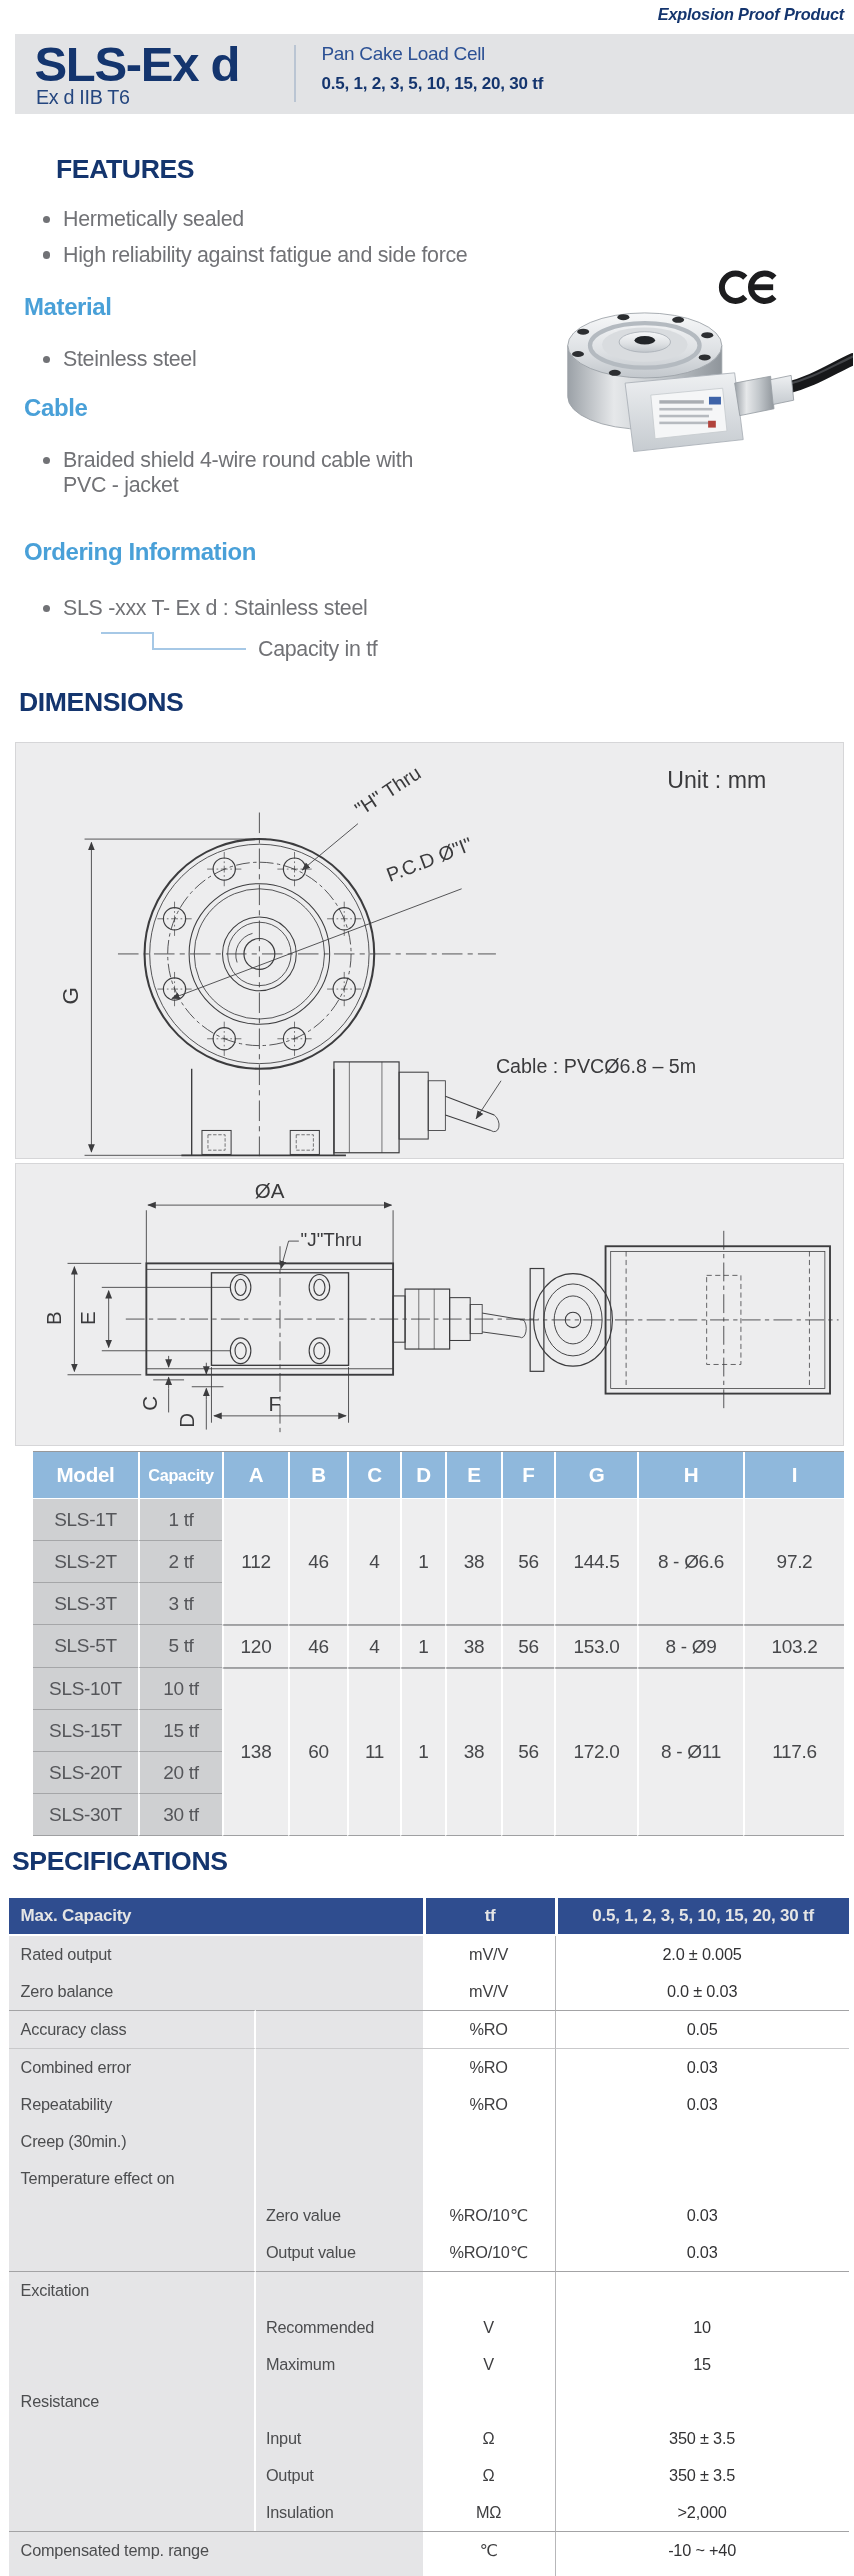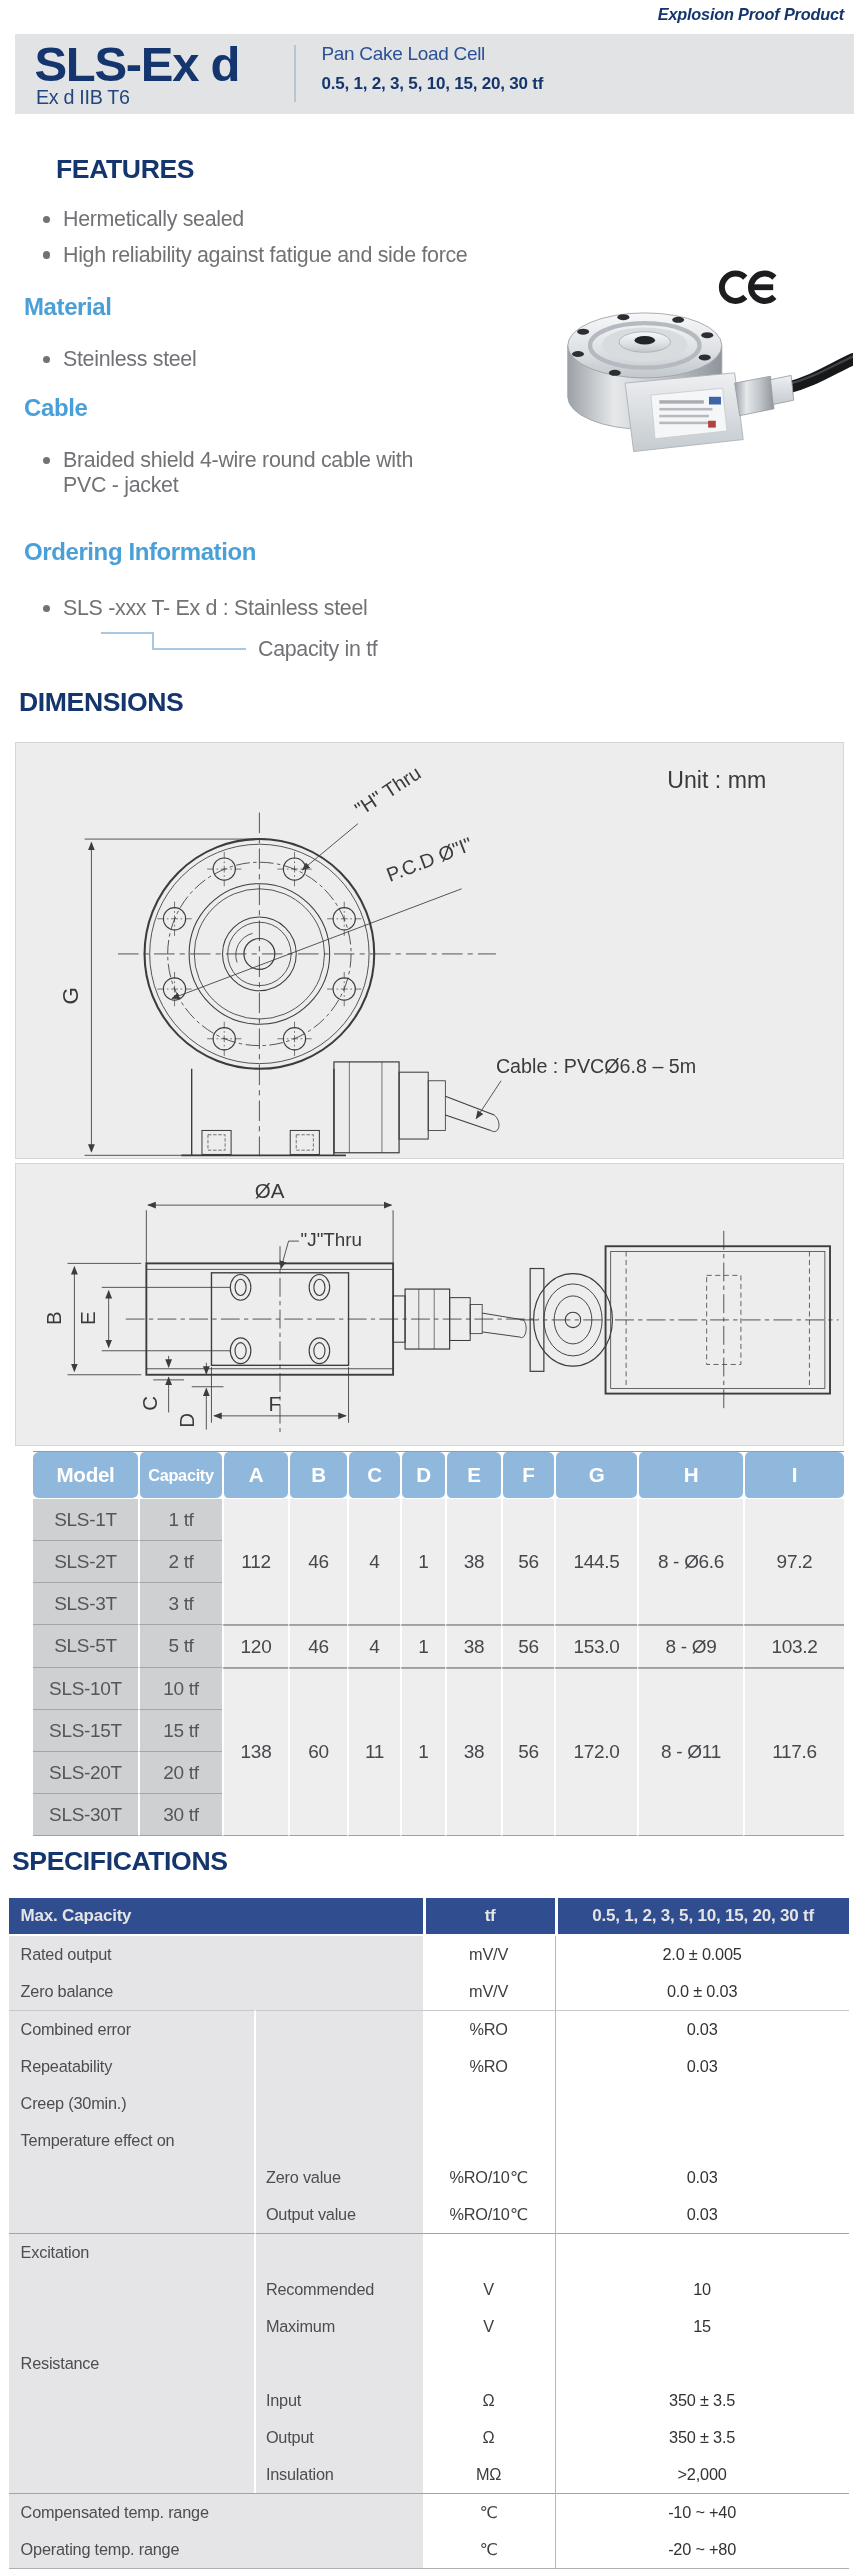--- a/index.html
+++ b/index.html
@@ -29,21 +29,21 @@
   .draw-box{background:#ededee;border:0.9px solid #d6d6d8;}
   svg text{fill:#3a3a3c;}
   .dline{stroke:#3c3c3e;fill:none;}
   
   table{border-collapse:separate;border-spacing:0;table-layout:fixed;}
   .dims-table{width:811px;border-top:1.7px solid #97989a;}
   .dims-table th{height:44px;background:#8fb8dc;color:#ffffff;font-weight:bold;font-size:20.6px;letter-spacing:-0.3px;}
   .dims-table th.small{font-size:16.3px;}
   .dims-table th,.dims-table td{border-left:2.6px solid #ffffff;}
   .dims-table th:first-child,.dims-table td.first{border-left:none;}
-  .dims-table th{border-bottom:1.7px solid #ffffff;border-radius:6px;}
+  .dims-table th{border-bottom:1.7px solid #ffffff;}
   .dims-table td{height:39px;text-align:center;vertical-align:middle;}
   .dims-table td.mc{background:#cfd0d2;color:#55565a;font-size:19px;border-bottom:0.9px solid #a5a6a8;letter-spacing:-0.3px;}
   .dims-table tr:last-child td.mc{border-bottom:1.7px solid #9fa0a2;}
   .dims-table td.data{background:#eeeeef;color:#46474a;font-size:19px;border-bottom:1.7px solid #9fa0a2;letter-spacing:-0.3px;}
   .dims-table td.gsep{border-top:0.9px solid #a5a6a8;margin-top:11px;}
   
   .spec-table{width:840px;}
   .spec-table th{height:34px;background:#2f4d8f;color:#e5e5e5;font-size:17px;font-weight:bold;border-bottom:2.6px solid #ffffff;border-left:3.4px solid #ffffff;letter-spacing:-0.2px;}
   .spec-table th:first-child{border-left:none;text-align:left;padding-left:12px;}
   .spec-table td{height:35px;vertical-align:middle;font-size:16.3px;letter-spacing:-0.2px;}
@@ -431,20 +431,26 @@
   <tr>
     <td class="lab" colspan="2">Rated output</td>
     <td class="unit">mV/V</td>
     <td class="val">2.0 ± 0.005</td>
   </tr>
   <tr>
     <td class="lab" colspan="2">Zero balance</td>
     <td class="unit">mV/V</td>
     <td class="val">0.0 ± 0.03</td>
   </tr>
+  <tr class="sep-thick">
+    <td class="lab main">Accuracy class</td>
+    <td class="sub"></td>
+    <td class="unit">%RO</td>
+    <td class="val">0.05</td>
+  </tr>
   <tr class="sep-thin">
     <td class="lab main">Combined error</td>
     <td class="sub"></td>
     <td class="unit">%RO</td>
     <td class="val">0.03</td>
   </tr>
   <tr>
     <td class="lab main">Repeatability</td>
     <td class="sub"></td>
     <td class="unit">%RO</td>

